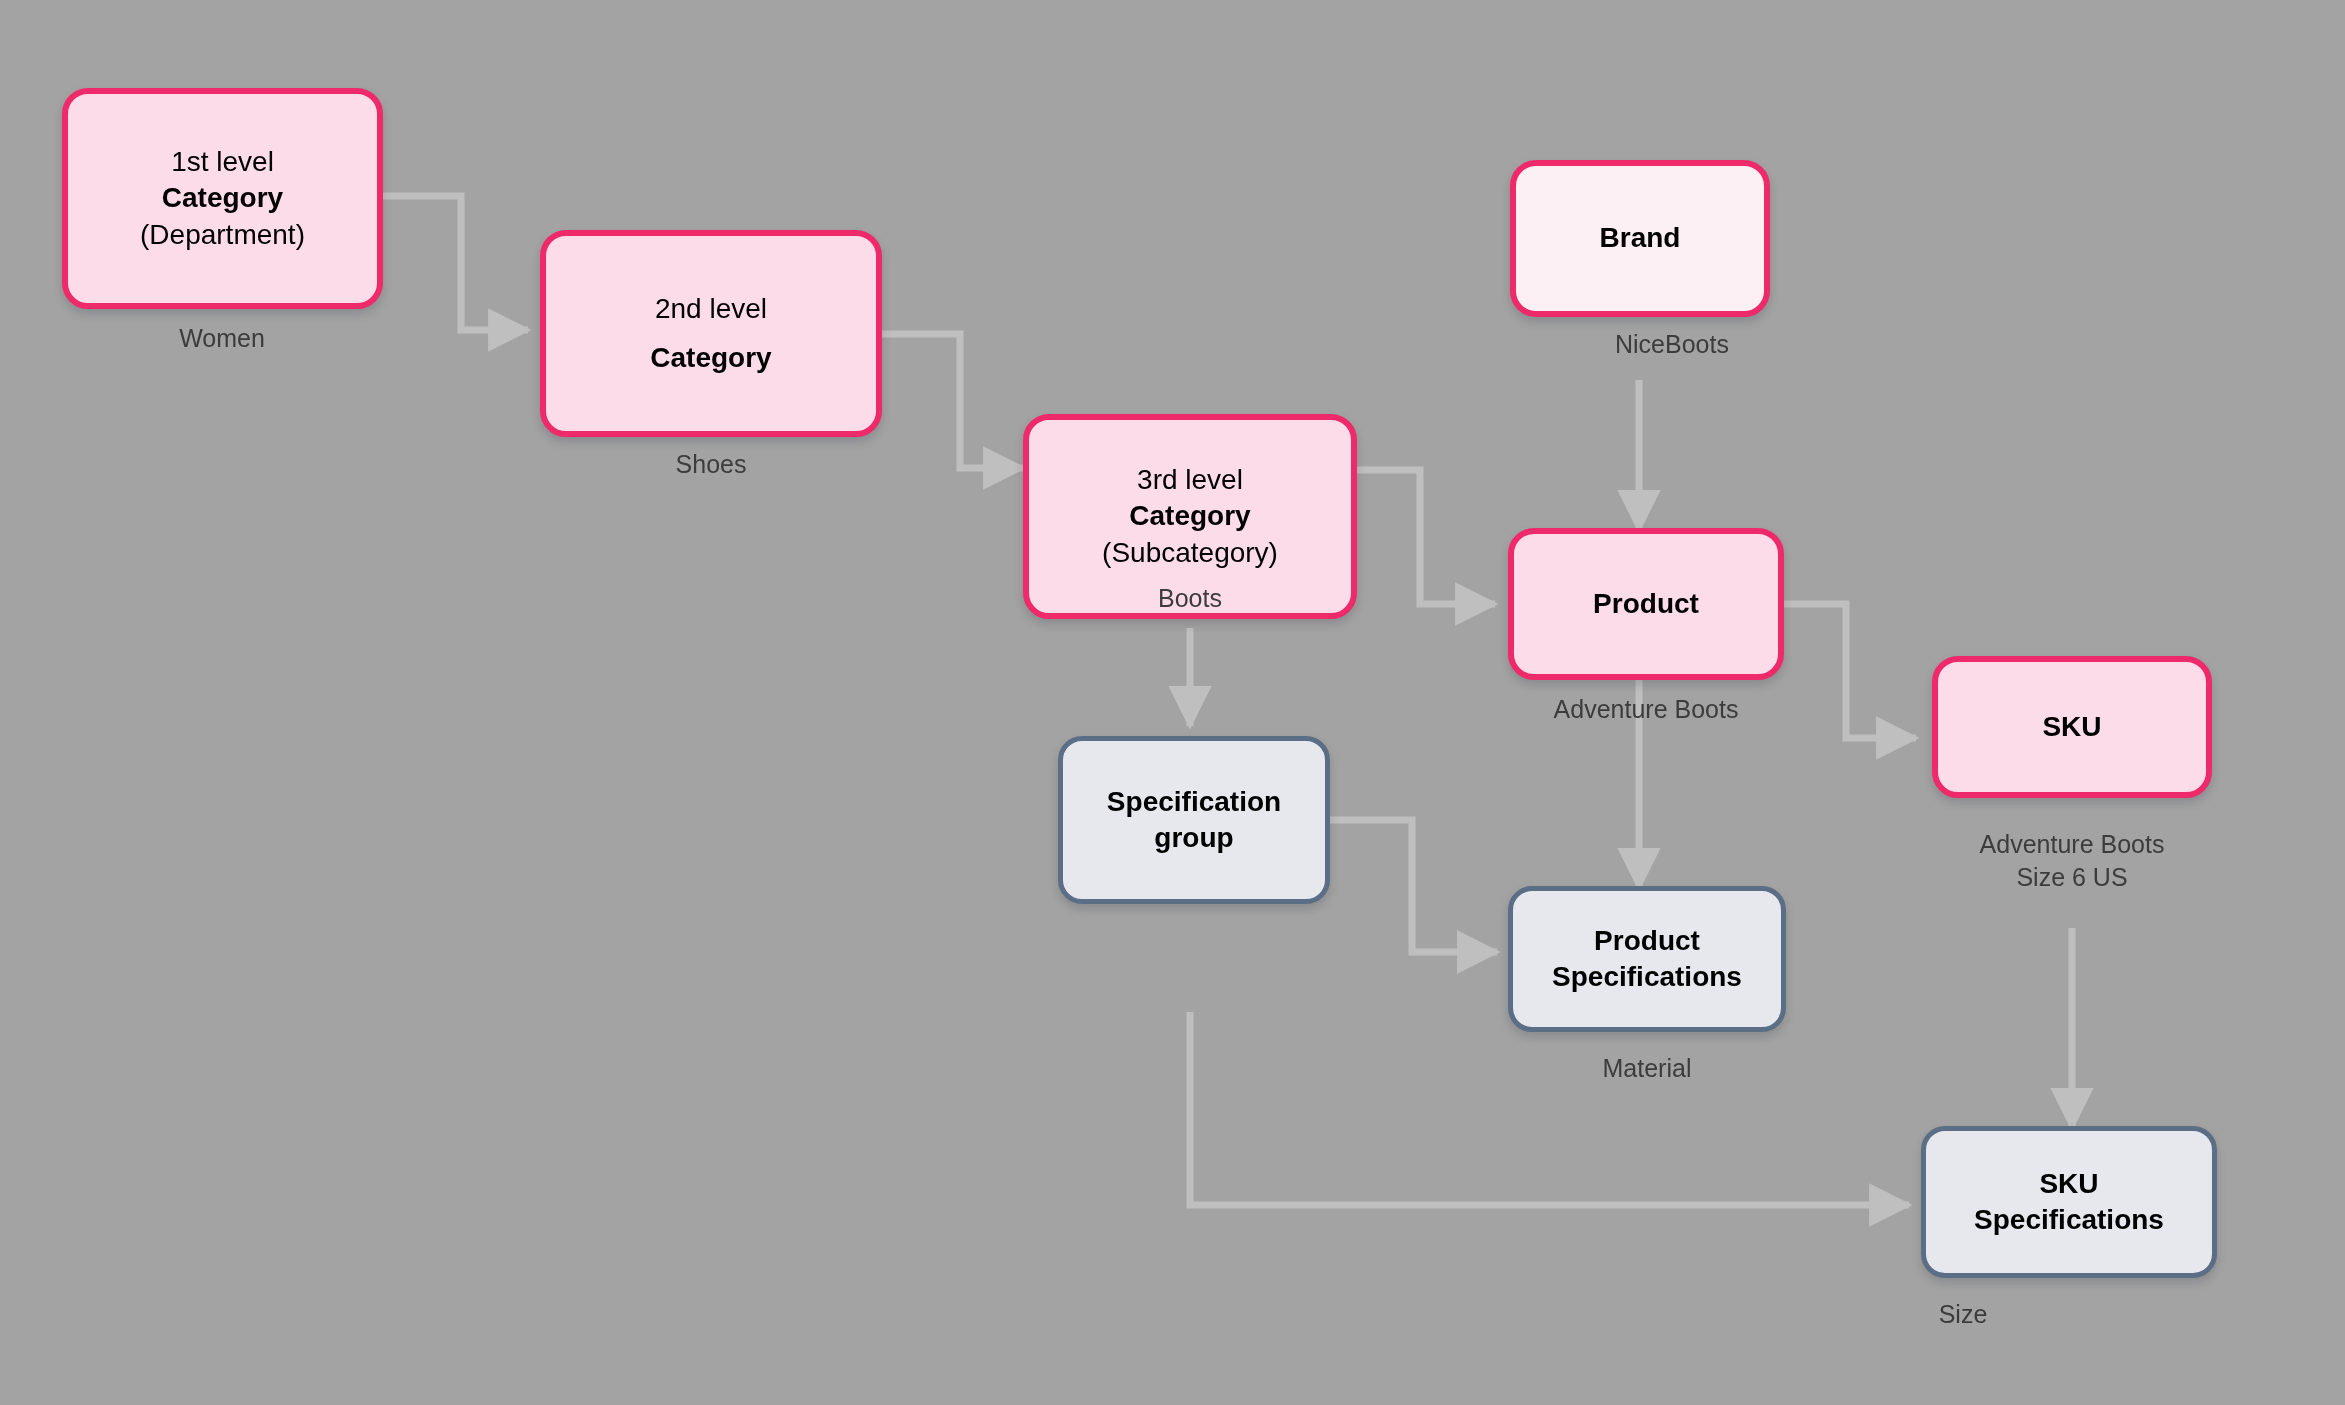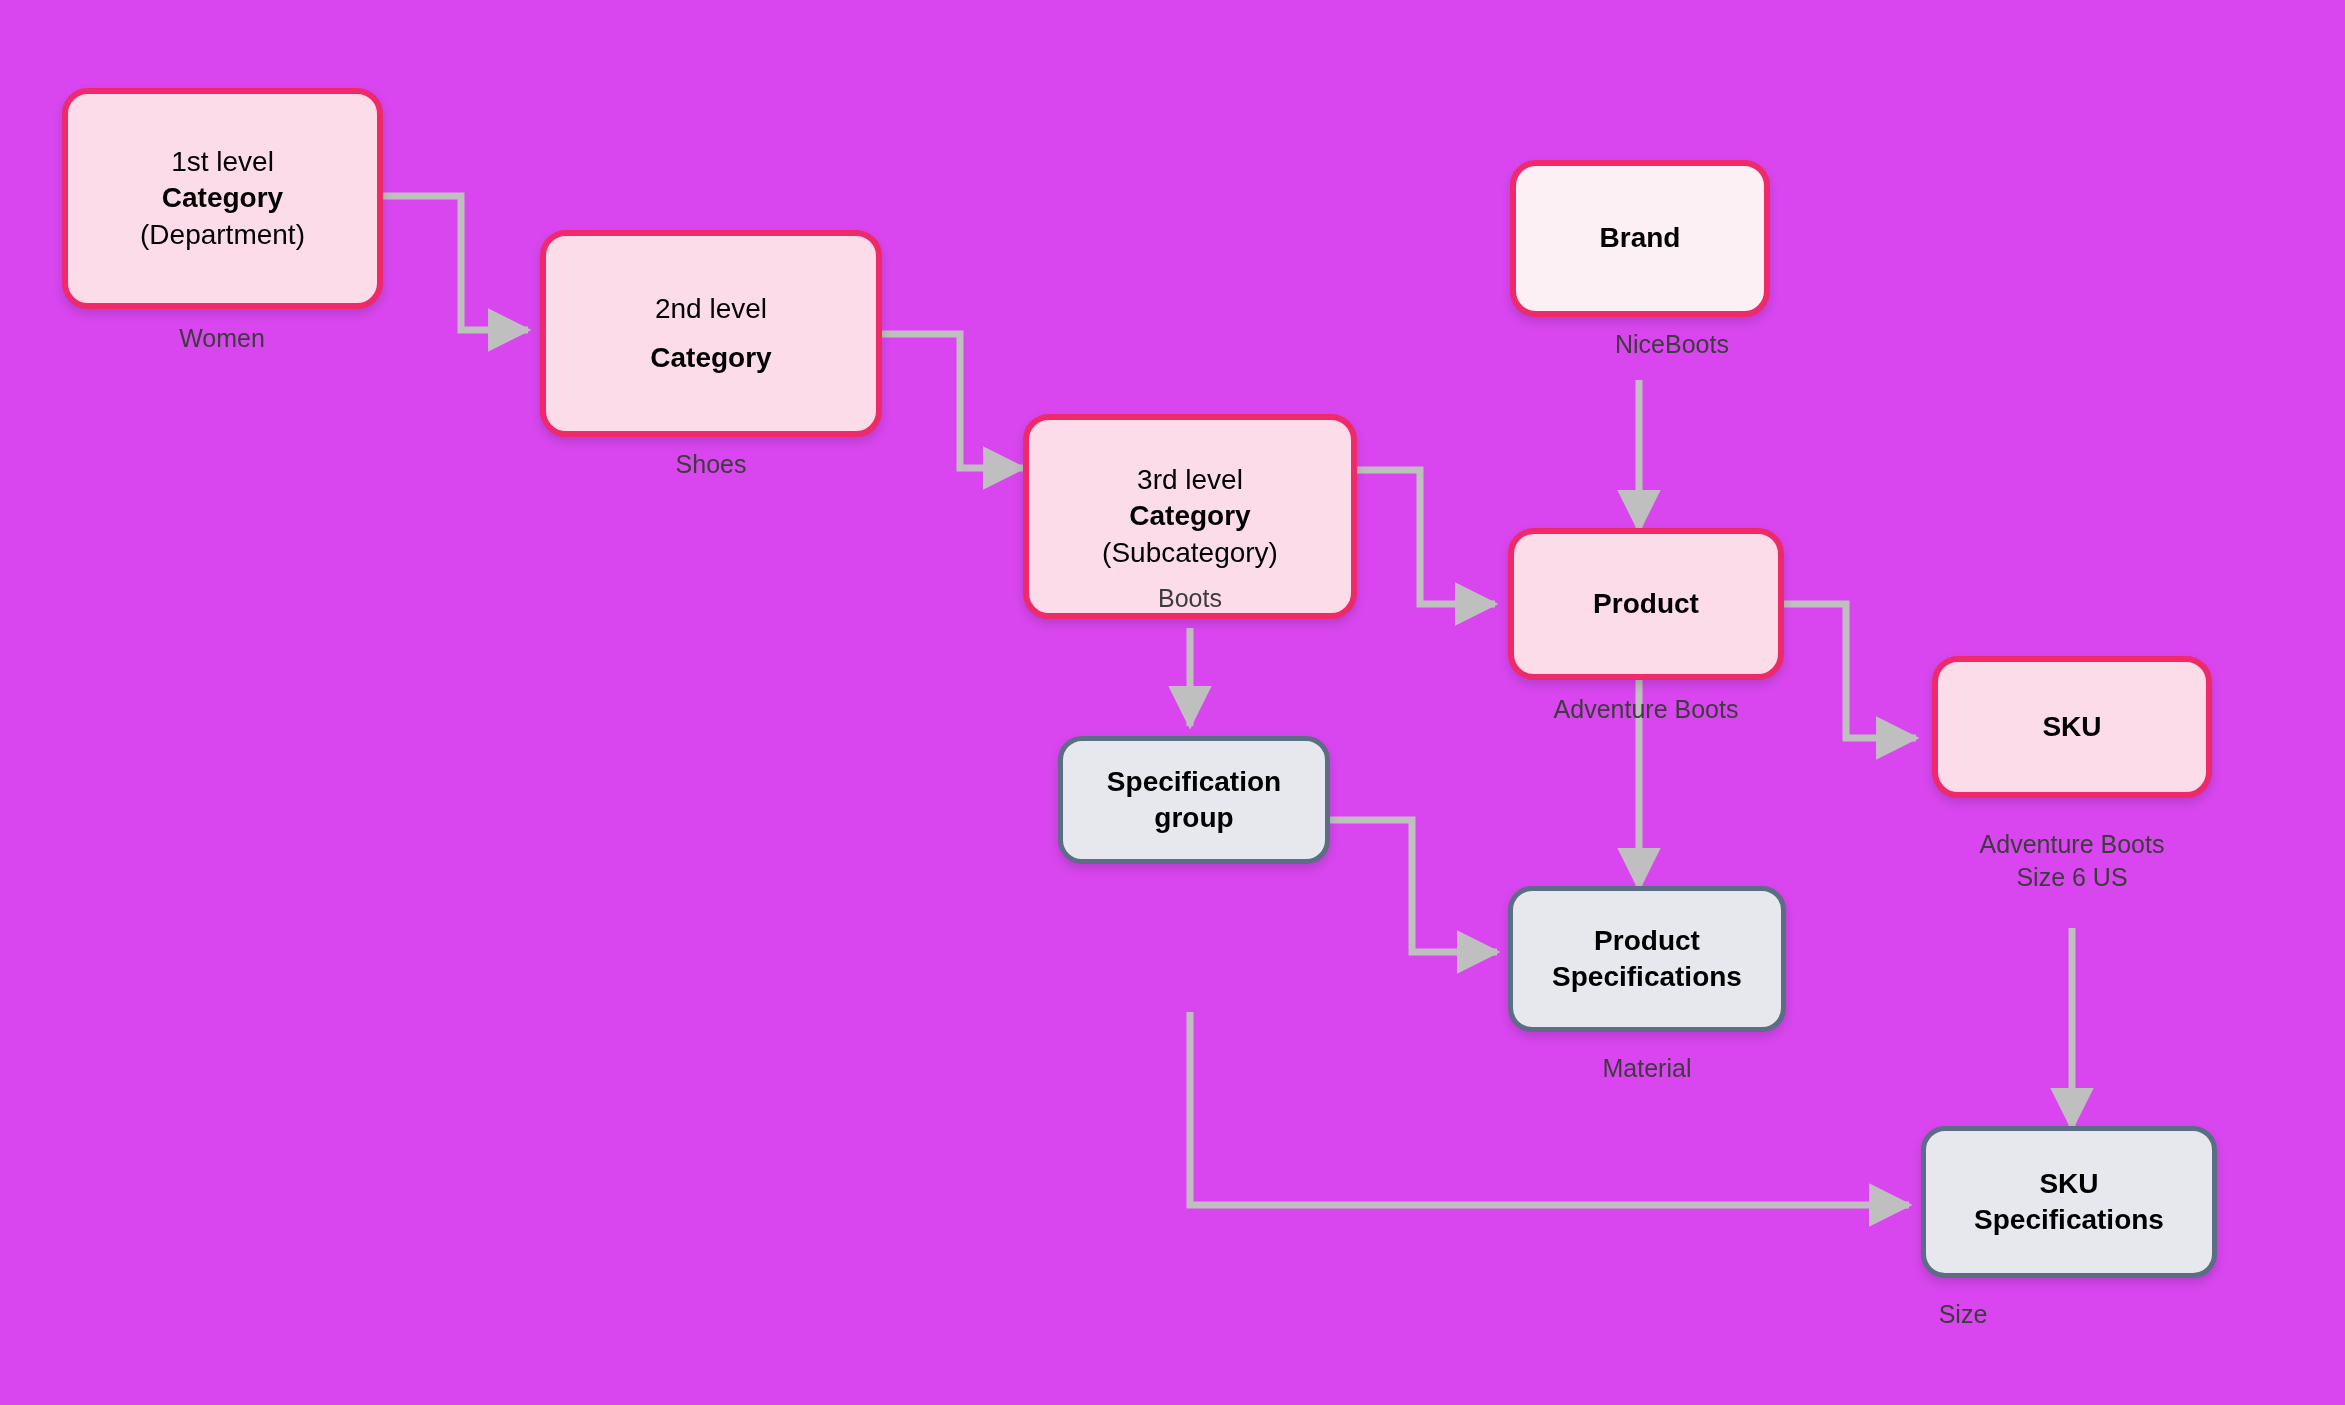--- a/index.html
+++ b/index.html
@@ -9,21 +9,21 @@
     background: #ffffff;
   }
   body {
     font-family: "Liberation Sans", sans-serif;
     -webkit-font-smoothing: antialiased;
   }
   #canvas {
     position: relative;
     width: 2345px;
     height: 1405px;
-    background: #d946ef;
+    background: #a3a3a3;
     overflow: hidden;
   }
   #edge-layer {
     position: absolute;
     left: 0;
     top: 0;
     width: 2345px;
     height: 1405px;
     pointer-events: none;
   }
@@ -146,21 +146,21 @@
     <span class="line line-bold">Product</span>
   </div>
   <div class="caption" style="left:1446px; top:693px; width:400px; font-size:25px;">Adventure Boots</div>
 
   <div class="node node-pink" style="left:1932px; top:656px; width:280px; height:142px; font-size:28px;">
     <span class="line line-bold">SKU</span>
   </div>
   <div class="caption" style="left:1872px; top:828px; width:400px; font-size:25px;">Adventure Boots
 Size 6 US</div>
 
-  <div class="node node-slate" style="left:1058px; top:736px; width:272px; height:128px; font-size:28px; white-space:pre-line;">
+  <div class="node node-slate" style="left:1058px; top:736px; width:272px; height:168px; font-size:28px; white-space:pre-line;">
     <span class="line line-bold" style="white-space:pre-line;">Specification
 group</span>
   </div>
 
   <div class="node node-slate" style="left:1508px; top:886px; width:278px; height:146px; font-size:28px;">
     <span class="line line-bold" style="white-space:pre-line;">Product
 Specifications</span>
   </div>
   <div class="caption" style="left:1447px; top:1052px; width:400px; font-size:25px;">Material</div>
 

